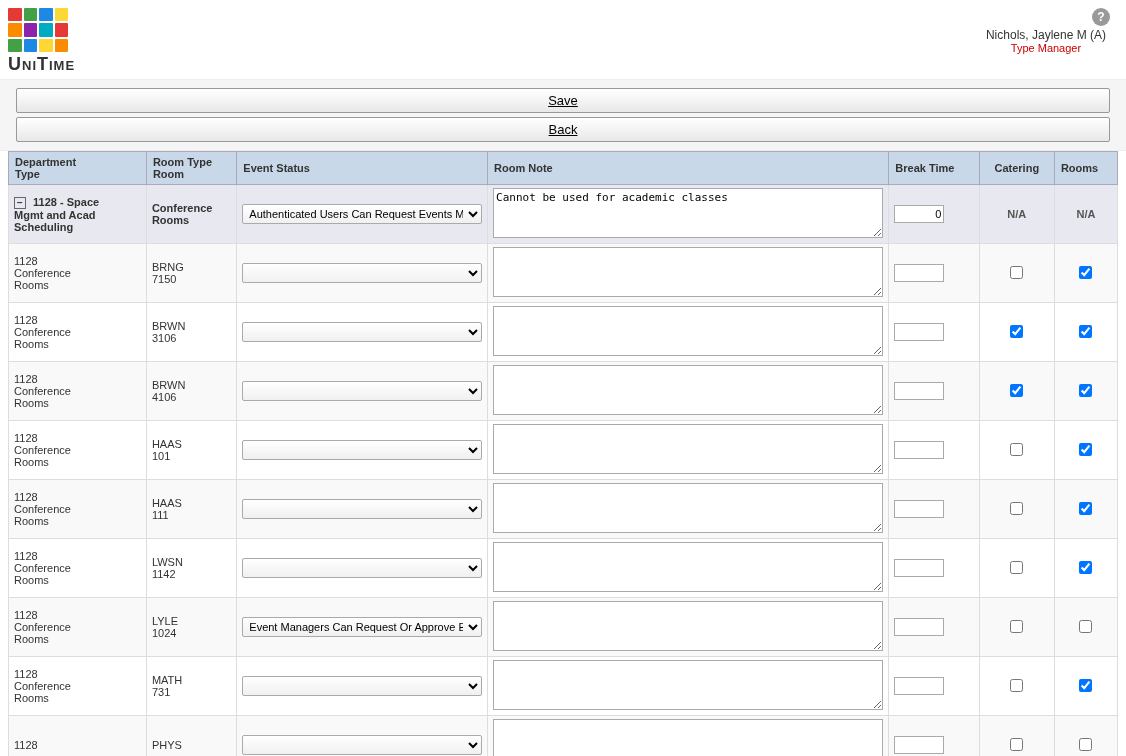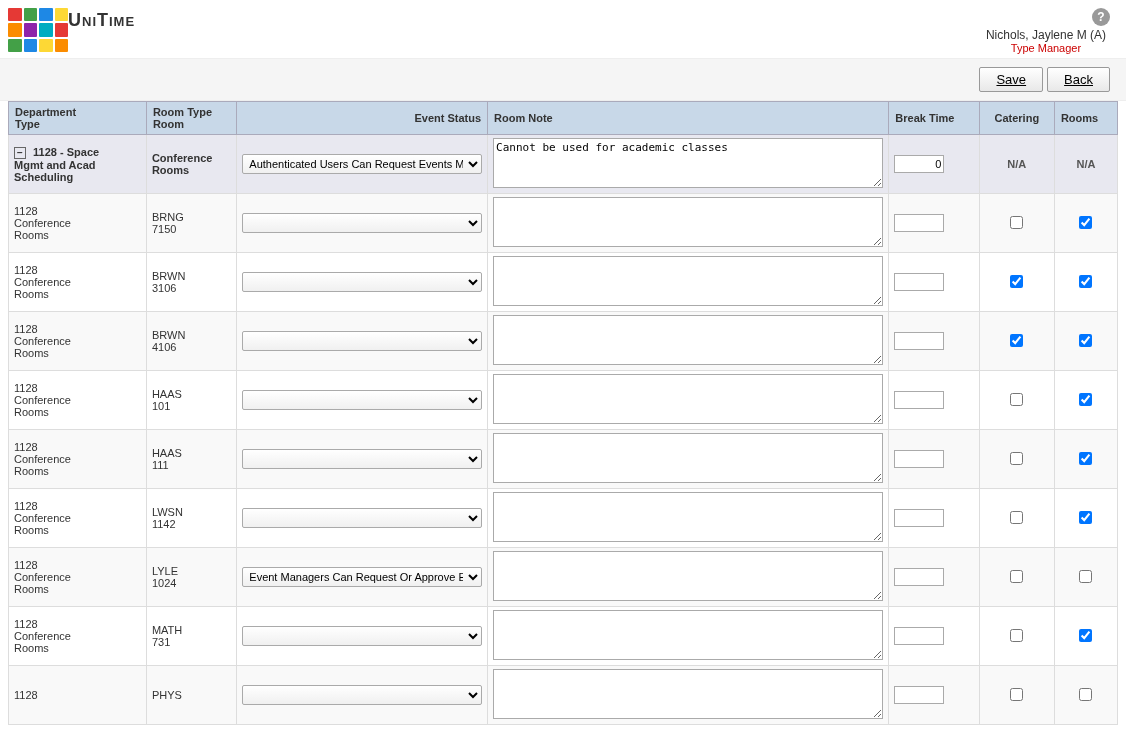--- a/index.html
+++ b/index.html
@@ -7,20 +7,21 @@
 
     .top-bar {
       display: flex;
       align-items: flex-start;
       justify-content: space-between;
       padding: 8px 16px 4px 8px;
     }
 
     .logo-area {
       display: flex;
+      flex-direction: column;
       align-items: flex-start;
     }
 
     .logo-squares {
       width: 60px;
       height: 44px;
       display: grid;
       grid-template-columns: repeat(4, 1fr);
       grid-template-rows: repeat(3, 1fr);
       gap: 2px;
@@ -91,20 +92,21 @@
     }
 
     .toolbar {
       display: flex;
       justify-content: flex-end;
       padding: 8px 16px;
       gap: 4px;
       border-top: 1px solid #eee;
       border-bottom: 1px solid #eee;
       background: #f5f5f5;
+      flex-direction: column;
     }
 
     .btn {
       padding: 4px 16px;
       font-size: 13px;
       border: 1px solid #999;
       background: linear-gradient(to bottom, #fff, #e8e8e8);
       cursor: pointer;
       border-radius: 2px;
       text-decoration: underline;
@@ -190,21 +192,21 @@
       border: 1px solid #aaa;
       text-align: right;
     }
 
     input[type="checkbox"] {
       cursor: pointer;
     }
 
     .col-dept { width: 110px; }
     .col-room { width: 70px; }
-    .col-status { width: 200px; text-align: right; }
+    .col-status { width: 200px; }
     .col-note { width: 320px; }
     .col-break { width: 55px; }
     .col-catering { width: 60px; text-align: center; }
     .col-unlock { width: 50px; }
 
     .na-cell {
       text-align: center;
       color: #555;
     }
   </style>

